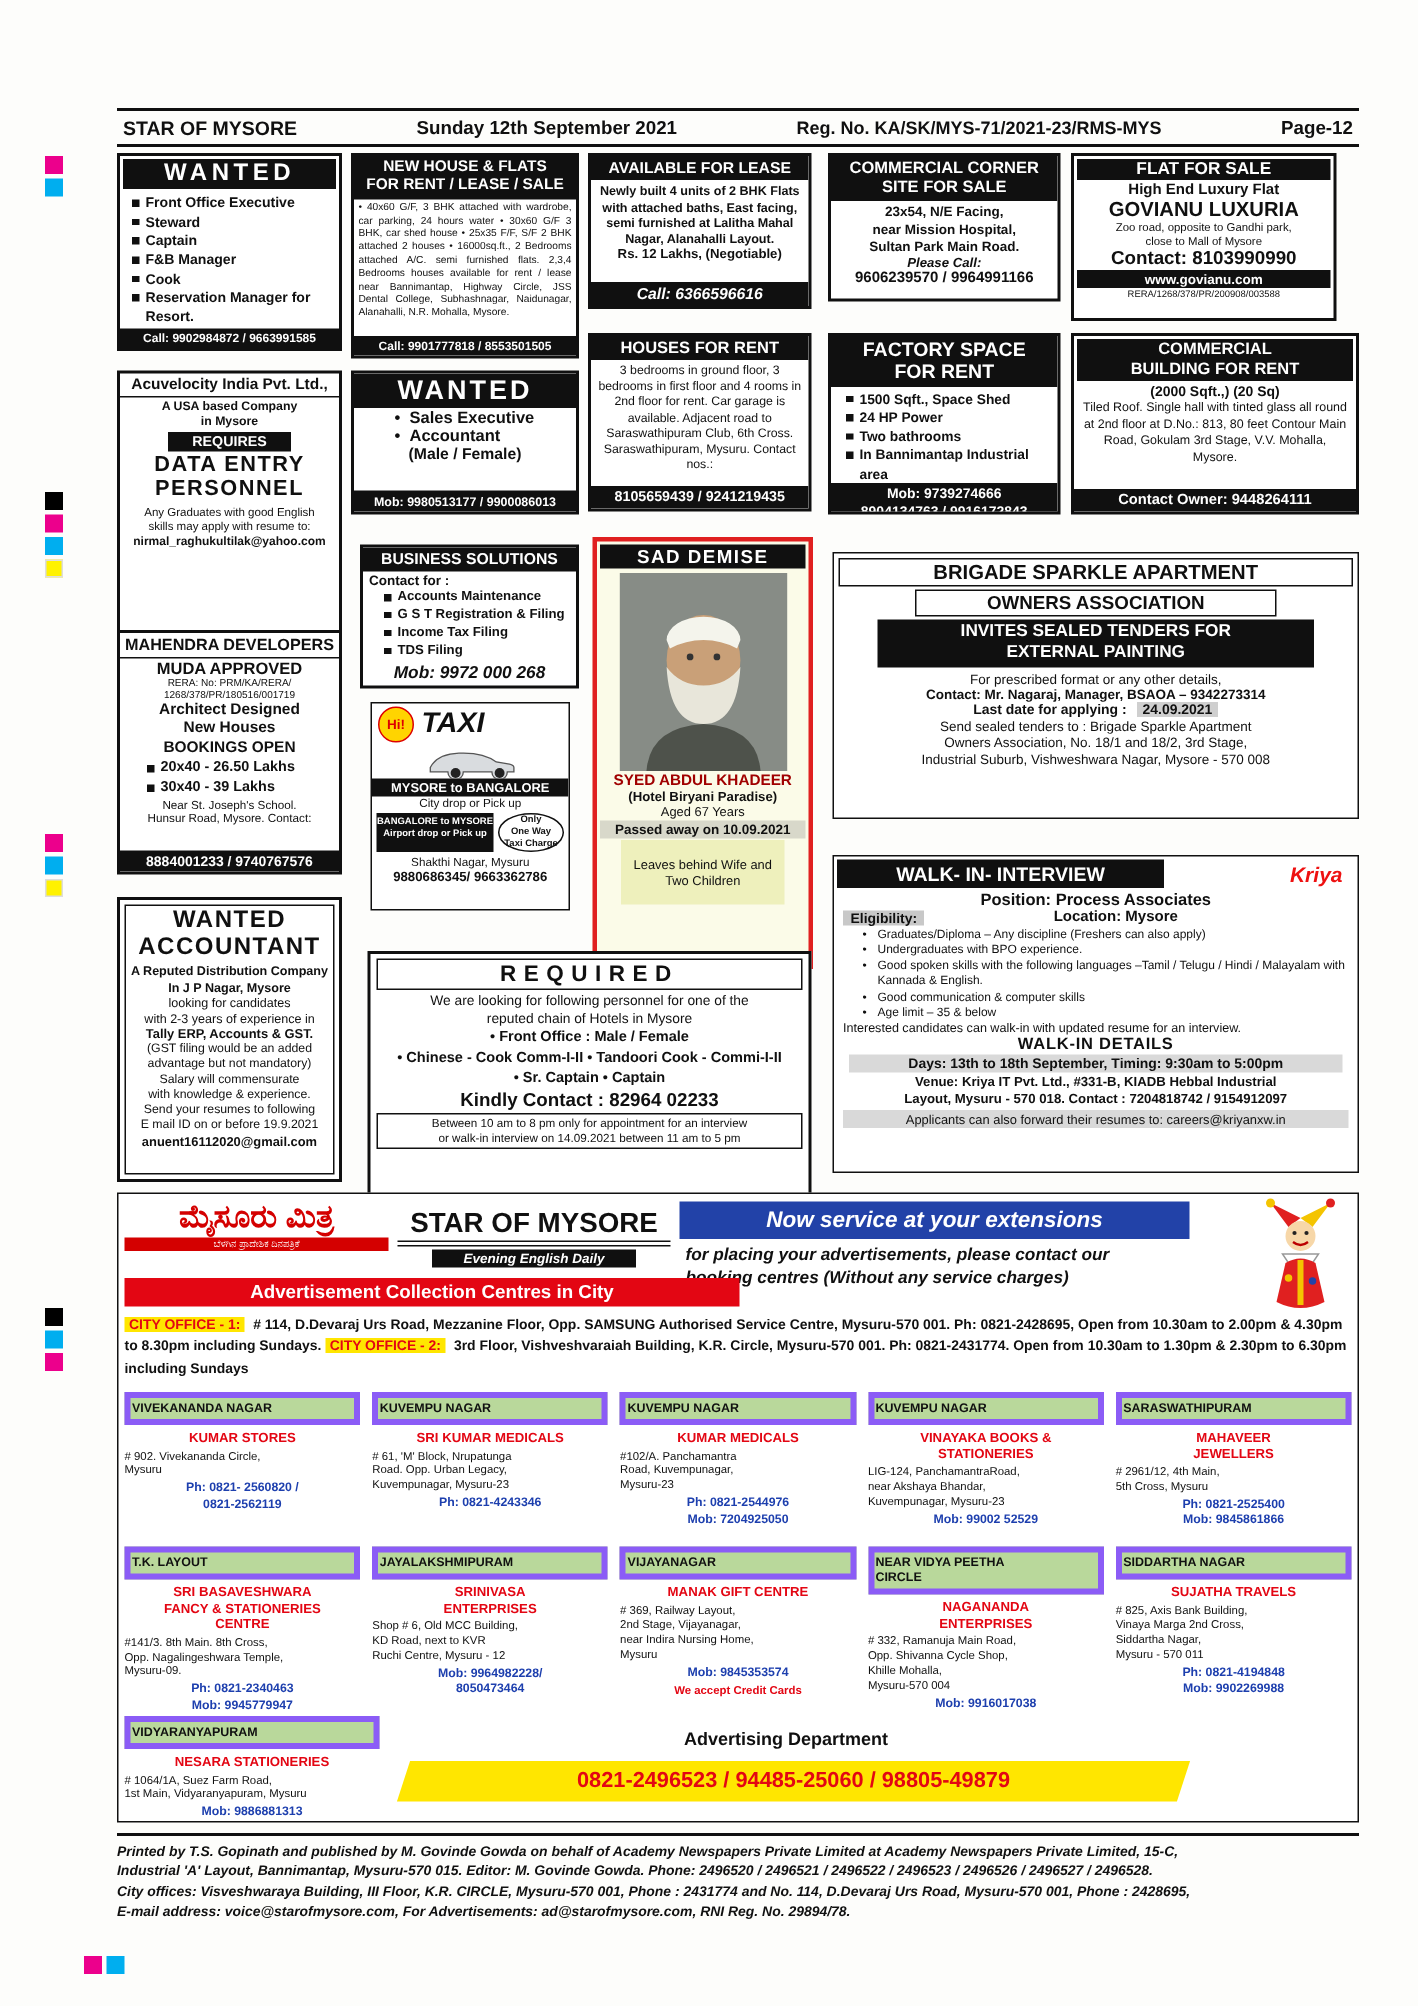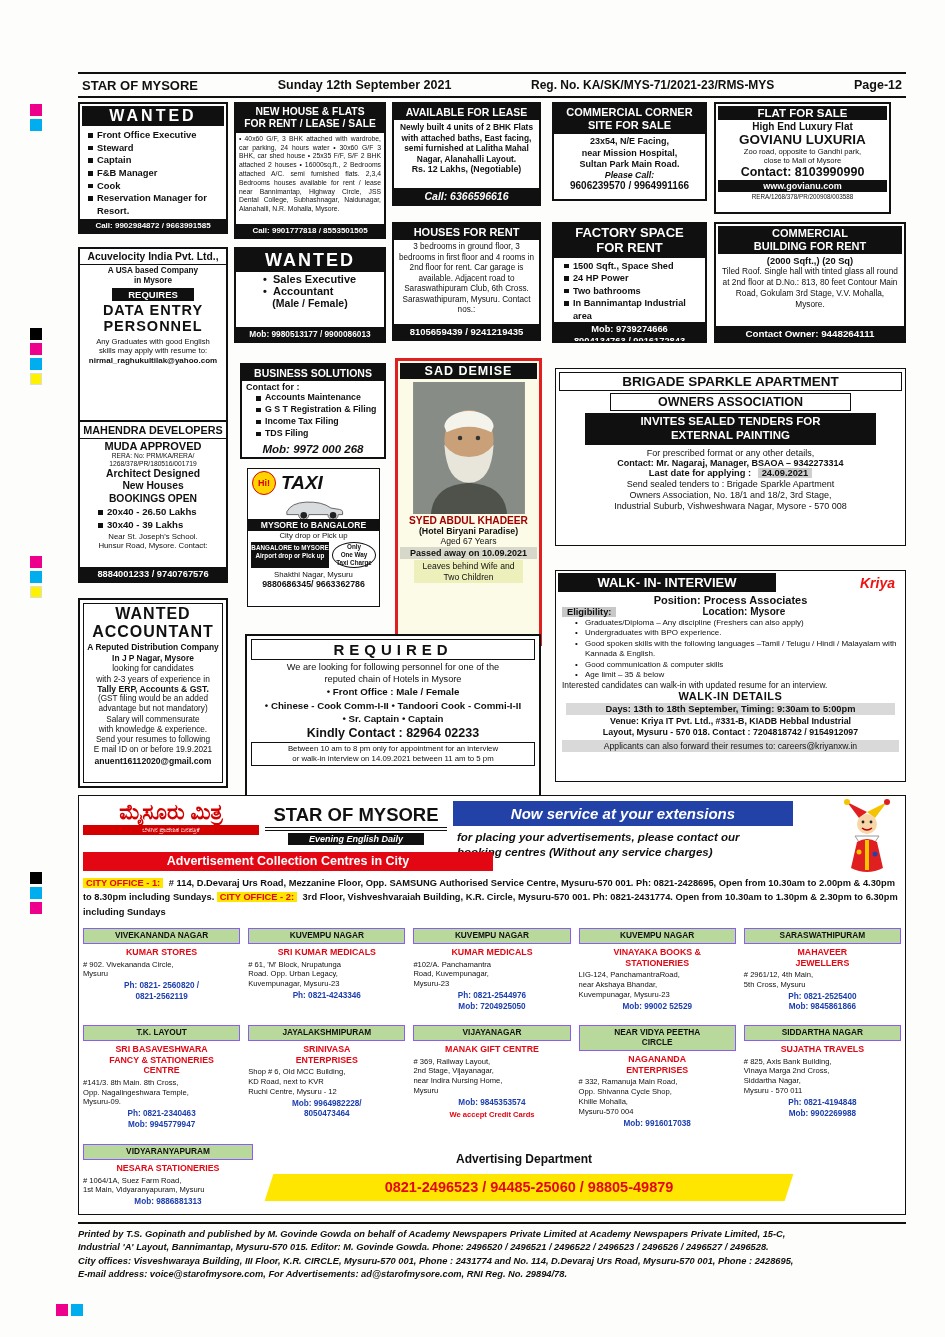--- a/index.html
+++ b/index.html
@@ -15,21 +15,21 @@
   ul{list-style:none}
   .sq li{position:relative;padding-left:11px;font-weight:bold;line-height:1.35}
   .sq li::before{content:"";position:absolute;left:2px;top:4px;width:4.5px;height:4.5px;background:#101010}
   .dot li{position:relative;padding-left:13px;font-weight:bold}
   .dot li::before{content:"•";position:absolute;left:3px;top:0}
   .rm{width:12px;height:12px;margin-bottom:3px}
   
   .masthead{left:78px;top:72px;width:828px;height:26px;border-top:2px solid #101010;border-bottom:2px solid #101010;display:flex;align-items:center;justify-content:space-between;font-weight:bold;padding:0 4px}
   
   .chip{background:#ffe600;color:#e30613;font-weight:800;padding:0 3px;margin-right:3px}
-  .cell-area{background:#b9d89b;border:1px solid #8b5cf6;font-size:8.3px;font-weight:800;text-align:center;padding:2px 1px;white-space:pre-line;line-height:1.2}
+  .cell-area{background:#b9d89b;border:4px solid #8b5cf6;font-size:8.3px;font-weight:800;text-align:left;padding:2px 1px;white-space:pre-line;line-height:1.2}
   .cell-name{color:#e30613;font-size:8.8px;font-weight:800;text-align:center;margin:3px 0 2px;white-space:pre-line;line-height:1.2}
   .cell-addr{font-size:7.6px;text-align:left;white-space:pre-line;line-height:1.3}
   .cell-phones{color:#1d3fae;font-size:8.2px;font-weight:800;text-align:center;white-space:pre-line;margin-top:2px;line-height:1.3}
   .cell-note{color:#e30613;font-size:7.6px;font-weight:800;text-align:center;margin-top:1px}
 </style>
 </head>
 <body>
 
 <div class="abs" style="left:30px;top:104px">
   <div class="rm" style="background:#ec008c"></div>
@@ -238,21 +238,21 @@
     <ellipse cx="50" cy="52" rx="22" ry="27" fill="#c9a078"></ellipse>
     <path d="M28 40 a22 14 0 0 1 44 0 l-2 5 a42 42 0 0 0 -40 0 z" fill="#f4f4ec"></path>
     <path d="M28 56 q2 34 22 34 q20 0 22 -34 q-8 11 -22 11 q-14 0 -22 -11 z" fill="#e8e6da"></path>
     <circle cx="42" cy="50" r="2" fill="#333"></circle>
       <circle cx="58" cy="50" r="2" fill="#333"></circle>
   </svg>
   <div class="c" style="font-size:10.2px;font-weight:800;color:#a00000">SYED ABDUL KHADEER</div>
   <div class="c b" style="font-size:8.8px">(Hotel Biryani Paradise)</div>
   <div class="c" style="font-size:8.6px">Aged 67 Years</div>
   <div class="c b" style="font-size:9px;background:#d8d8ca;margin:1px 2px;padding:1px 0">Passed away on 10.09.2021</div>
-  <div class="c pre" style="font-size:8.6px;background:#eef0bc;margin:0 16px;padding:1px 0;line-height:1.25">Leaves behind Wife and
+  <div class="c pre" style="font-size:8.6px;background:#eef0bc;margin:0 16px;padding:11px 0;line-height:1.25">Leaves behind Wife and
 Two Children</div>
 </section>
 
 <section class="abs thinbox" style="left:555px;top:368px;width:351px;height:178px;padding:3px">
   <div class="c" style="border:1.5px solid #101010;font-size:13.5px;font-weight:700;padding:1px 2px;margin-bottom:2px">BRIGADE SPARKLE APARTMENT</div>
   <div class="c" style="border:1.5px solid #101010;font-size:12.5px;font-weight:800;padding:1px 0;width:70%;margin:0 auto 2px">OWNERS ASSOCIATION</div>
   <div class="bar pre" style="font-size:11.5px;padding:2px 0;width:85%;margin:0 auto 3px;line-height:1.2">INVITES SEALED TENDERS FOR
 EXTERNAL PAINTING</div>
   <div class="c" style="font-size:9px">For prescribed format or any other details,</div>
   <div class="c b" style="font-size:9px">Contact: Mr. Nagaraj, Manager, BSAOA – 9342273314</div>

